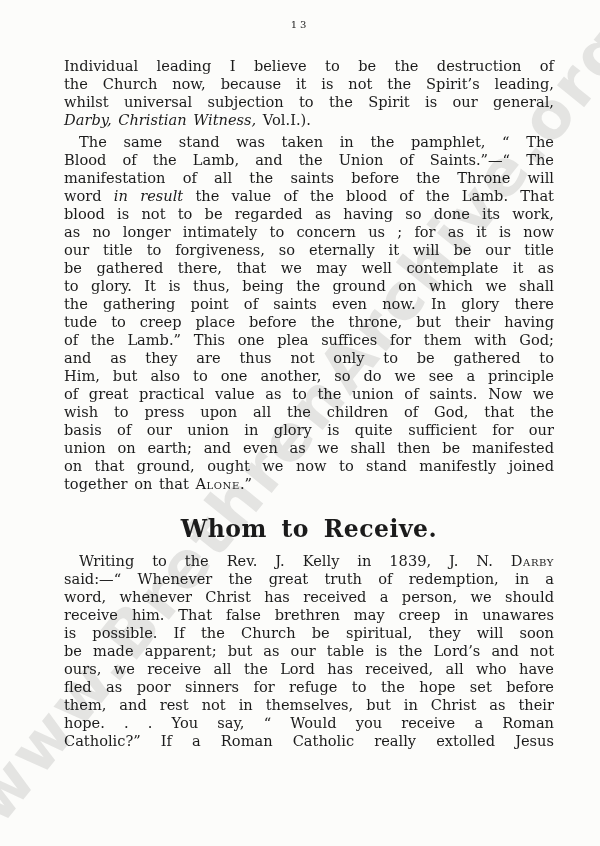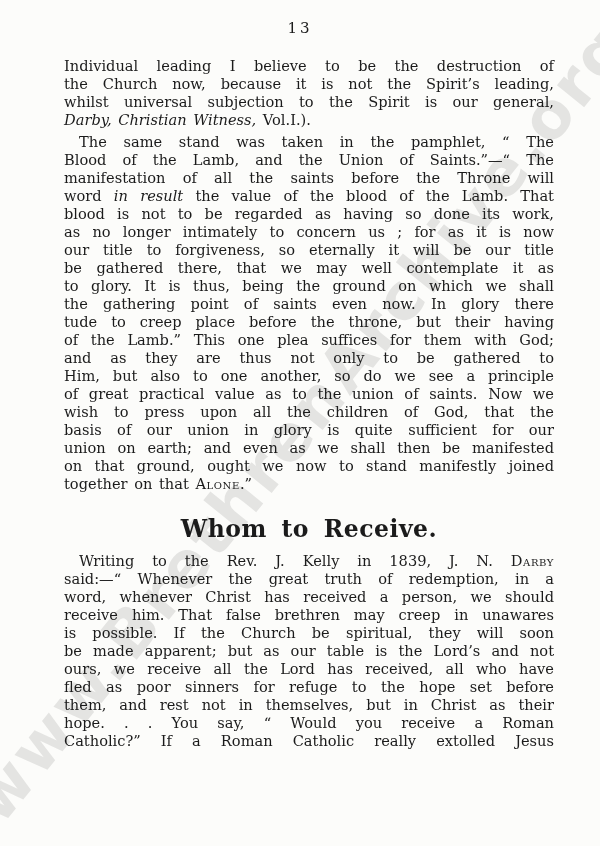--- a/index.html
+++ b/index.html
@@ -27,21 +27,21 @@
     color: rgba(60, 60, 60, 0.12);
     white-space: nowrap;
     z-index: 0;
     user-select: none;
   }
   .page-number {
     position: absolute;
     top: 19px; left: 0;
     width: 100%;
     text-align: center;
-    font-size: 15px;
+    font-size: 10px;
     letter-spacing: 3px;
     z-index: 1;
   }
   .text-block {
     position: absolute;
     left: 64px; top: 57px;
     width: 490px;
     z-index: 1;
     font-size: 14.6px;
     line-height: 18px;

